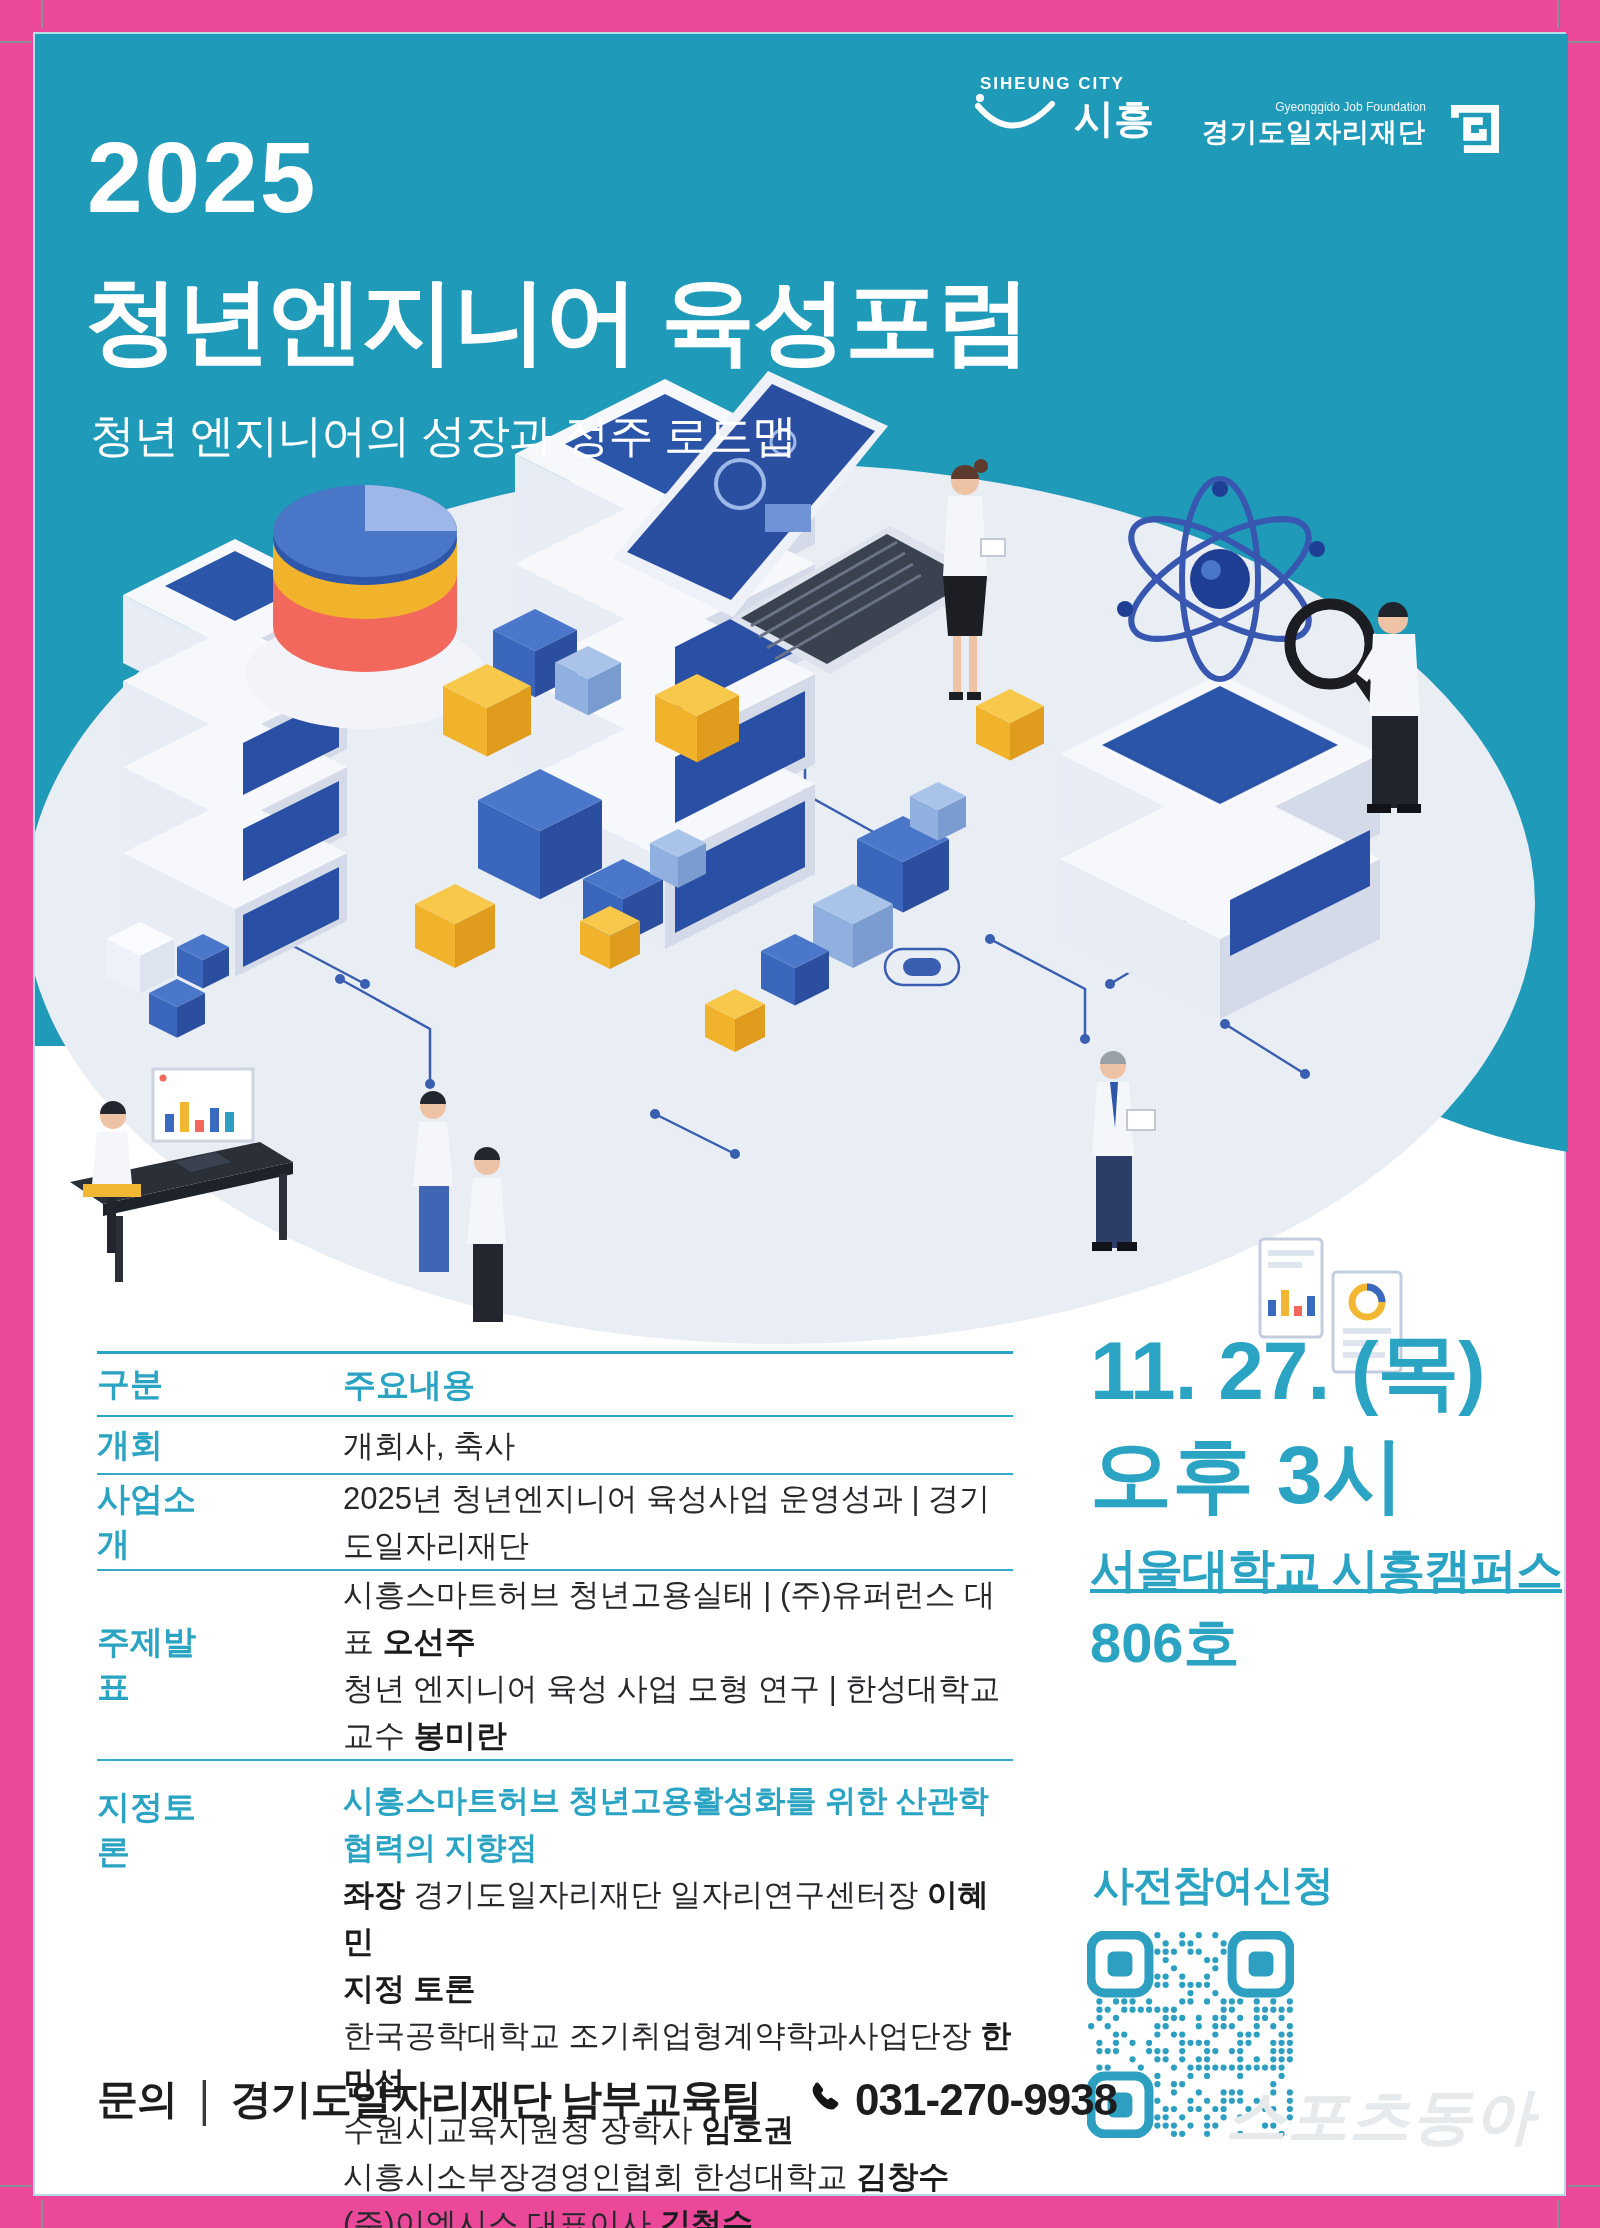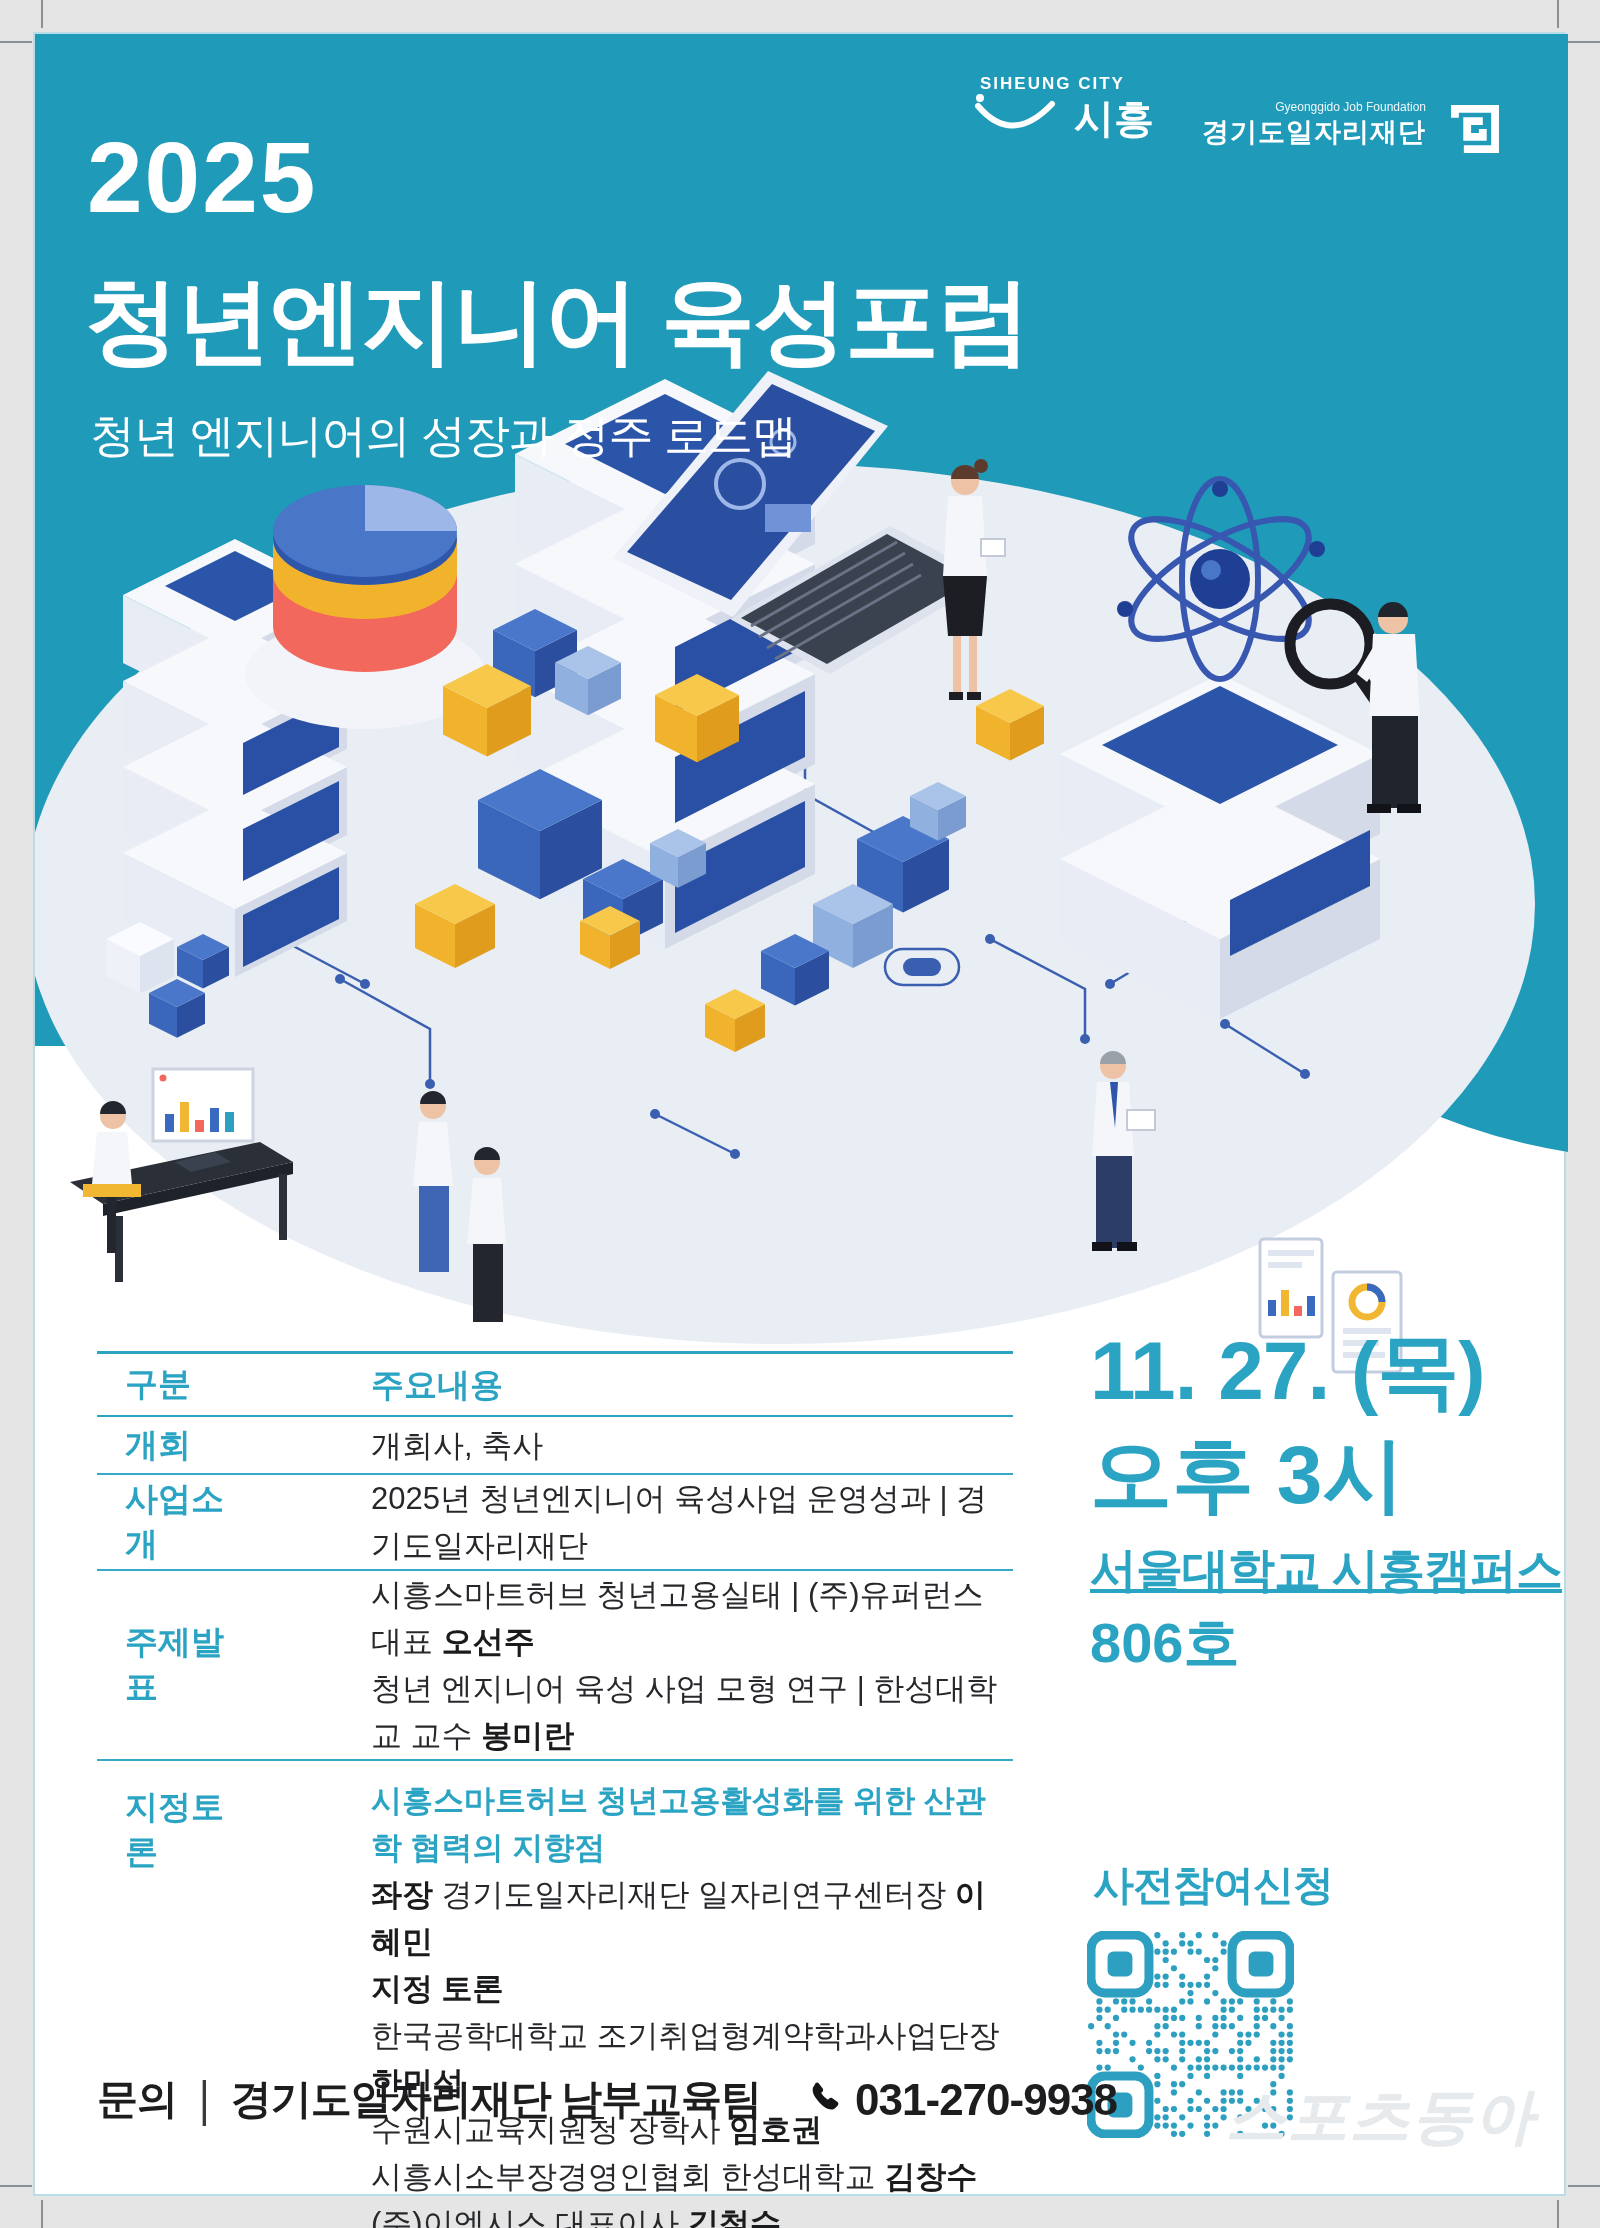--- a/index.html
+++ b/index.html
@@ -1,17 +1,17 @@
 <!DOCTYPE html>
 <html><head>
 <meta charset="utf-8">
 <style>
   html,body{margin:0;padding:0;background:#ffffff;}
   body{font-family:"Liberation Sans","DejaVu Sans",sans-serif;}
-  .page{position:relative;width:1600px;height:2228px;background:#e5e5e5;overflow:hidden;}
+  .page{position:relative;width:1600px;height:2228px;background:#ec4899;overflow:hidden;}
   .cropmark{position:absolute;background:#8a8f94;}
   .poster{position:absolute;left:33px;top:32px;width:1533px;height:2164px;background:#ffffff;border:2px solid #b9dde8;box-sizing:border-box;}
   .hero-wrap{position:absolute;left:0;top:0;width:1533px;height:1340px;}
   .hero-wrap svg{display:block;}
   
   .logos{position:absolute;top:40px;right:60px;display:flex;align-items:flex-start;gap:48px;color:#ffffff;}
   .logo{display:flex;flex-direction:column;align-items:flex-start;}
   .logo-si-en{font-size:17px;letter-spacing:2px;font-weight:600;margin-left:8px;}
   .logo-si-row{display:flex;align-items:center;gap:16px;margin-top:-4px;}
   .logo-si-kr{font-size:40px;font-weight:800;line-height:1;}
@@ -21,21 +21,21 @@
   .logo-gjf-kr{font-size:27px;font-weight:700;letter-spacing:1px;}
   
   .hero-year{position:absolute;left:52px;top:86px;font-size:100px;font-weight:900;color:#ffffff;letter-spacing:2px;}
   .hero-title{position:absolute;left:50px;top:224px;font-size:94px;font-weight:900;color:#ffffff;letter-spacing:-2px;white-space:nowrap;}
   .hero-subtitle{position:absolute;left:55px;top:372px;font-size:45px;font-weight:500;color:#ffffff;letter-spacing:-1px;white-space:nowrap;}
   
   .agenda{position:absolute;left:62px;top:1317px;width:916px;color:#26282b;}
   .agenda-header{display:flex;align-items:center;height:61px;border-top:3px solid #2ba4c4;border-bottom:2px solid #2ba4c4;}
   .agenda-row{display:flex;align-items:center;border-bottom:2px solid #35a9c6;}
   .agenda-row.last{border-bottom:4px solid #2ba4c4;align-items:flex-start;}
-  .cat{width:128px;margin-left:28px;text-align:justify;text-align-last:justify;font-size:33px;font-weight:700;color:#2ba4c4;flex:none;}
+  .cat{width:128px;text-align:justify;text-align-last:justify;font-size:33px;font-weight:700;color:#2ba4c4;flex:none;}
   .agenda-row.last .cat{margin-top:24px;}
   .content-col{margin-left:118px;font-size:31px;line-height:47px;}
   .agenda-header .content-col,.agenda-row .content-col{display:flex;flex-direction:column;justify-content:center;}
   .hdr-content{font-size:33px;font-weight:700;color:#2ba4c4;}
   .agenda-row.last .content-col{margin-top:16px;margin-bottom:14px;}
   .seg-b{font-weight:800;color:#1a1b1d;}
   .seg-a{color:#2ba4c4;}
   
   .event{position:absolute;left:1055px;top:1296px;color:#2ba4c4;}
   .event-date{font-size:82px;font-weight:900;letter-spacing:-1px;line-height:1;}

